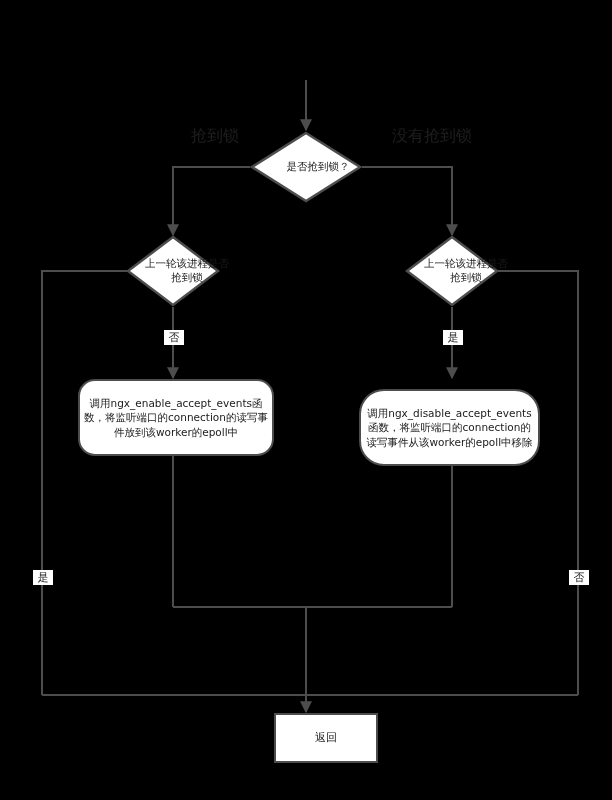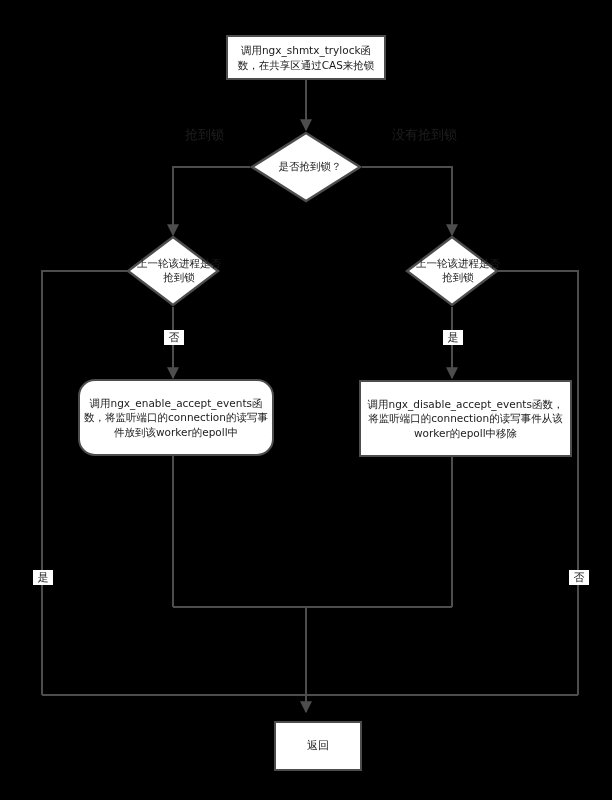--- a/index.html
+++ b/index.html
@@ -46,21 +46,21 @@
     position: absolute;
     z-index: 3;
   }
   .diamond-wrap svg {
     position: absolute;
     left: 0; top: 0;
     width: 100%; height: 100%;
   }
   .diamond-wrap .dlabel {
     position: absolute;
-    left: 4px; top: 0;
+    left: 12px; top: 0;
     width: 100%; height: 100%;
     display: flex;
     align-items: center;
     justify-content: center;
     text-align: center;
     color: #1a1a1a;
     font-size: 10.5px;
     line-height: 1.3;
     pointer-events: none;
   }
@@ -71,24 +71,24 @@
     color: #1a1a1a;
     font-size: 11px;
     line-height: 1;
     padding: 2px 1px;
     z-index: 4;
     text-align: center;
   }
   .branch-label {
     position: absolute;
     color: #1f1f1f;
-    font-size: 13px;
+    font-size: 16px;
     line-height: 1;
     z-index: 2;
-    text-align: left;
+    text-align: center;
     white-space: nowrap;
   }
 </style>
 </head>
 <body>
 
 <div id="canvas">
 
   <svg class="edges" viewBox="0 0 612 800">
     <defs>
@@ -117,23 +117,20 @@
 
     <path d="M 173 607 L 452 607" stroke="#4d4d4d" stroke-width="2" fill="none"></path>
 
     <path d="M 306 607 L 306 695" stroke="#4d4d4d" stroke-width="2" fill="none"></path>
 
     <path d="M 42 695 L 578 695" stroke="#4d4d4d" stroke-width="2" fill="none"></path>
 
     <path d="M 306 695 L 306 712" stroke="#4d4d4d" stroke-width="2" fill="none" marker-end="url(#arrow)"></path>
   </svg>
 
-  <div class="node proc" style="left:226px; top:35px; width:160px; height:45px;">
-    <span class="txt">调用ngx_shmtx_trylock函数，在共享区通过CAS来抢锁</span>
-  </div>
 
   <div class="diamond-wrap" style="left:250px; top:131px; width:112px; height:72px;">
     <svg viewBox="0 0 112 72" preserveAspectRatio="none">
       <polygon points="56,2 110,36 56,70 2,36" fill="#ffffff" stroke="#4d4d4d" stroke-width="2.5"></polygon>
     </svg>
     <div class="dlabel">是否抢到锁？</div>
   </div>
 
   <div class="branch-label" style="left:185px; top:128px; width:60px;">抢到锁</div>
   <div class="branch-label" style="left:392px; top:128px; width:80px;">没有抢到锁</div>
@@ -155,21 +152,21 @@
   <div class="edge-label" style="left:164px; top:330px; width:18px;">否</div>
   <div class="edge-label" style="left:443px; top:330px; width:18px;">是</div>
 
   <div class="edge-label" style="left:33px; top:570px; width:18px;">是</div>
   <div class="edge-label" style="left:569px; top:570px; width:18px;">否</div>
 
   <div class="node proc" style="left:78px; top:379px; width:196px; height:77px;border-radius:17px;">
     <span class="txt">调用ngx_enable_accept_events函数，将监听端口的connection的读写事件放到该worker的epoll中</span>
   </div>
 
-  <div class="node proc" style="left:359px; top:380px; width:213px; height:77px;">
+  <div class="node proc" style="left:359px; top:389px; width:181px; height:77px;border-radius:25px;">
     <span class="txt">调用ngx_disable_accept_events函数，将监听端口的connection的读写事件从该worker的epoll中移除</span>
   </div>
 
-  <div class="node term" style="left:274px; top:713px; width:88px; height:50px;margin-top:8px;">
+  <div class="node term" style="left:274px; top:713px; width:104px; height:50px;">
     <span class="txt">返回</span>
   </div>
 
 </div>
 
 </body></html>

